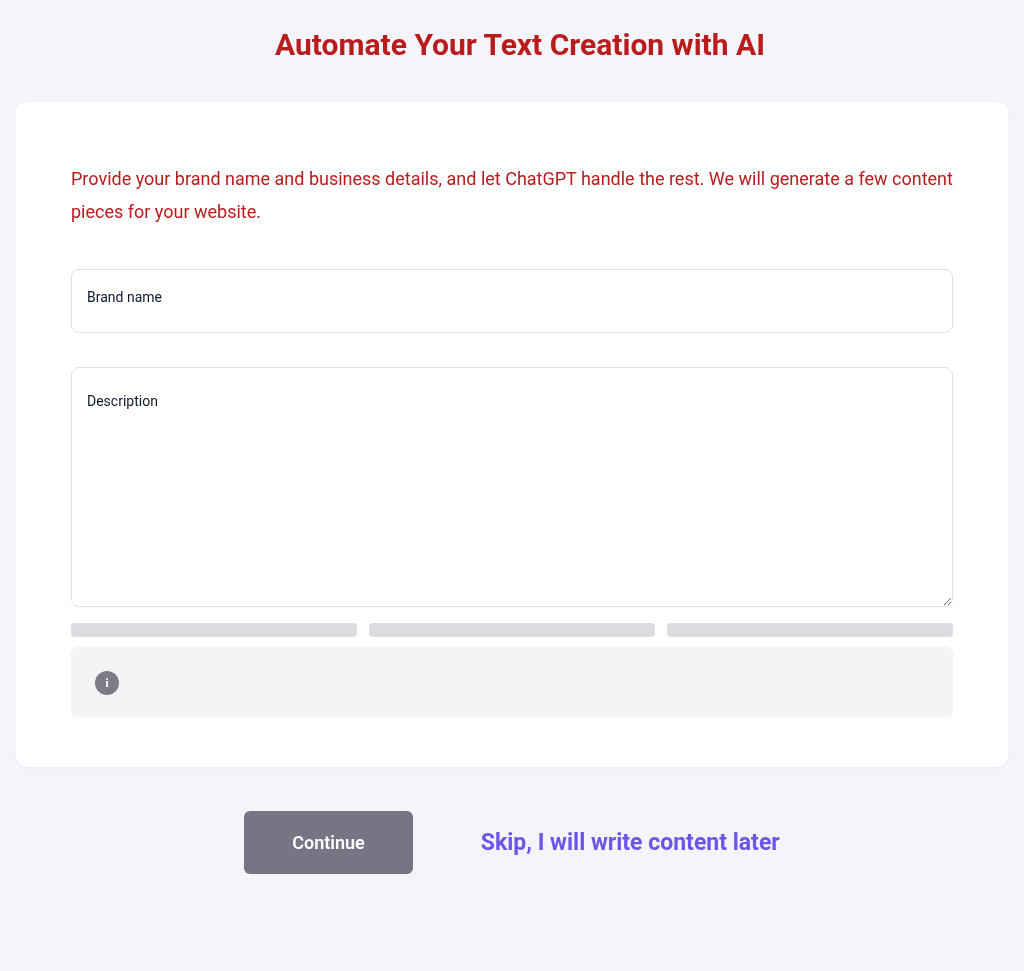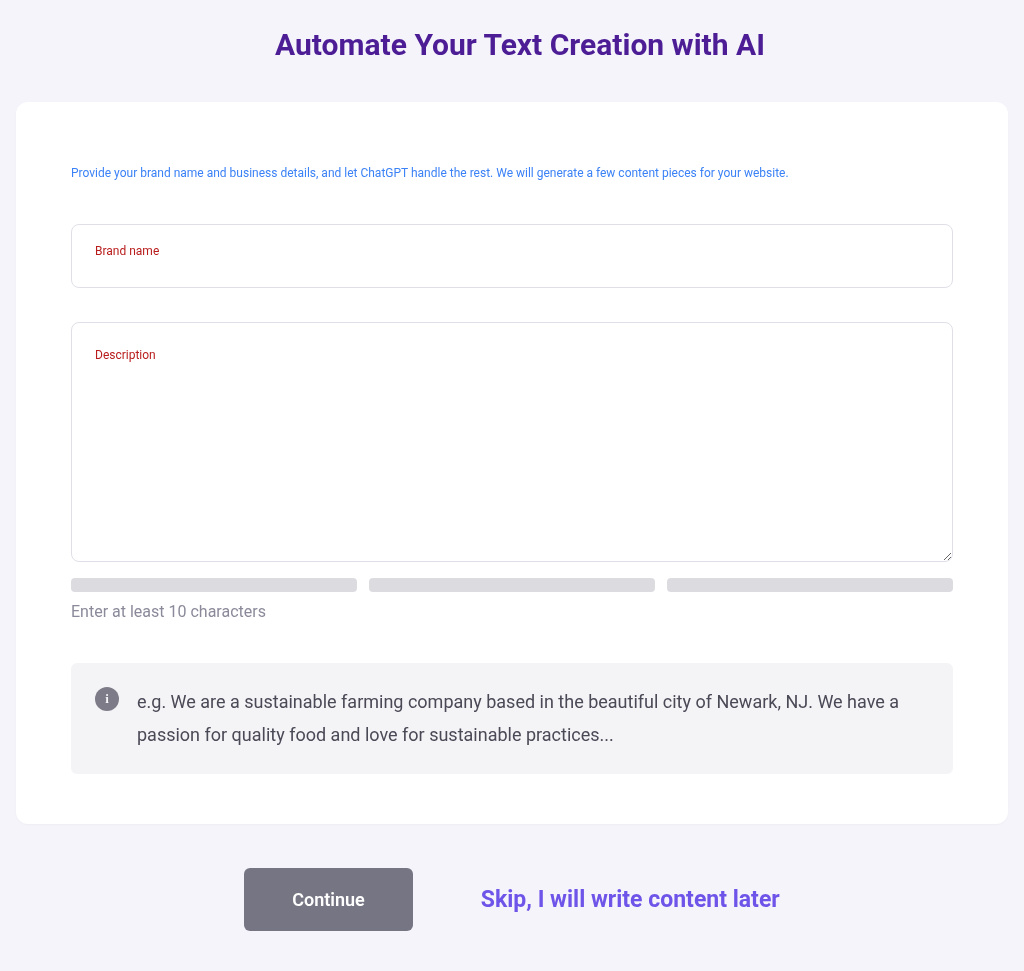--- a/index.html
+++ b/index.html
@@ -12,37 +12,37 @@
       font-family: -apple-system, BlinkMacSystemFont, "Segoe UI", Roboto, Helvetica, Arial, sans-serif;
       background-color: #f5f4fb;
       width: 1024px;
       min-height: 971px;
       padding: 0;
     }
 
     .page-title {
       font-size: 30px;
       font-weight: 700;
-      color: #4c1d95;
+      color: #b91c1c;
       text-align: center;
       padding: 27px 0 40px 16px;
     }
 
     .card {
       background-color: #ffffff;
       border-radius: 12px;
       margin: 0 16px;
       padding: 60px 55px 50px 55px;
       box-shadow: 0 1px 2px rgba(0,0,0,0.03);
     }
 
     .intro-text {
-      font-size: 12px;
+      font-size: 18px;
       line-height: 1.85;
-      color: #3b82f6;
+      color: #b91c1c;
       margin-bottom: 40px;
     }
 
     .floating-input {
       position: relative;
       margin-bottom: 34px;
     }
 
     .floating-input input,
     .floating-input textarea {
@@ -62,24 +62,24 @@
     }
 
     .floating-input textarea {
       height: 240px;
       resize: both;
       padding-top: 28px;
     }
 
     .floating-label {
       position: absolute;
-      left: 24px;
+      left: 16px;
       top: 20px;
-      font-size: 12px;
-      color: #b91c1c;
+      font-size: 14px;
+      color: #0f172a;
       pointer-events: none;
     }
 
     .floating-input.textarea-wrap .floating-label {
       top: 26px;
     }
 
     .textarea-wrap {
       margin-bottom: 12px;
       text-decoration: underline;
@@ -182,25 +182,23 @@
     <textarea style=""></textarea>
     <span class="floating-label">Description</span>
   </div>
 
   <div class="progress-bars">
     <div class="progress-bar"></div>
     <div class="progress-bar"></div>
     <div class="progress-bar"></div>
   </div>
 
-  <div class="helper-text">Enter at least 10 characters</div>
 
   <div class="hint-box">
     <span class="info-icon">i</span>
-    <div class="hint-text">e.g. We are a sustainable farming company based in the beautiful city of Newark, NJ. We have a passion for quality food and love for sustainable practices...</div>
   </div>
 
 </div>
 
 <div class="actions">
   <button class="continue-btn">Continue</button>
   <a class="skip-link">Skip, I will write content later</a>
 </div>
 
 </body></html>

